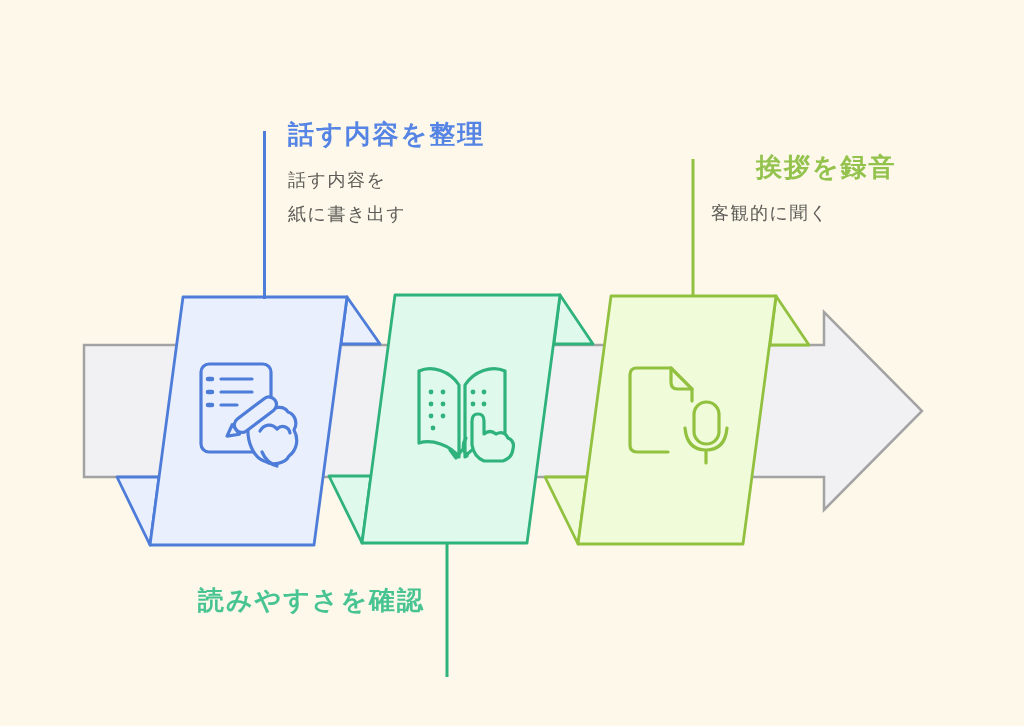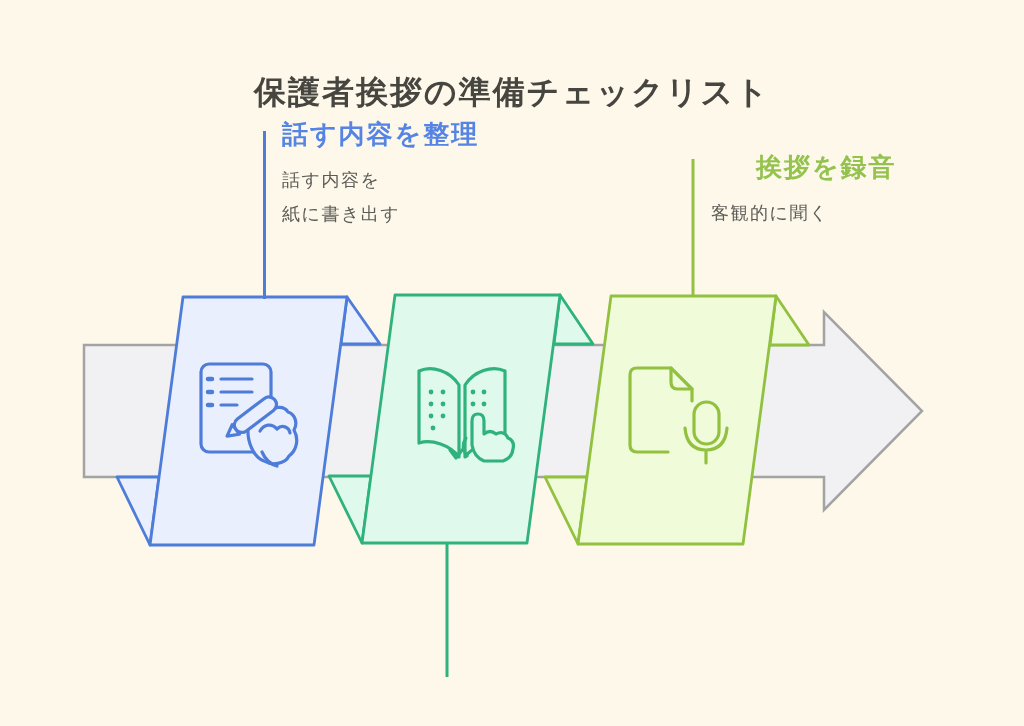--- a/index.html
+++ b/index.html
@@ -31,33 +31,32 @@
   .ic-teal-dot { fill:var(--teal-accent,#2fb27c); }
   .ic-lime { stroke:var(--lime-accent,#92c140); stroke-width:3.2; fill:none; stroke-linecap:round; stroke-linejoin:round; }
   .ic-lime-mask { stroke:var(--lime-accent,#92c140); stroke-width:3.2; fill:var(--lime-fill,#f0fbda); stroke-linecap:round; stroke-linejoin:round; }
   .ic-blue-bold { stroke:var(--blue-accent,#4e7cd9); stroke-width:4.5; stroke-linecap:round; }
 
   
   .label { position:absolute; }
   .label h2 { margin:0; font-size:26px; font-weight:700; letter-spacing:2px; line-height:30px; }
   .label p { margin:14px 0 0 0; font-size:18px; font-weight:400; letter-spacing:1.5px;
              line-height:34px; color:var(--body-text,#5c5b57); white-space:pre-line; }
-  .label-organize { left:282px; top:119px; }
+  .label-organize { left:288px; top:119px; }
   .label-organize h2 { color:var(--blue-heading,#5584e4); }
   .label-record { left:711px; top:152px; }
   .label-record h2 { color:var(--lime-heading,#93c24d);margin-left:45px; }
   .label-readability { right:599px; top:585px; text-align:right; }
   .label-readability h2 { color:var(--teal-heading,#48c493); }
 </style>
 </head>
 <body>
 
 <div class="stage">
 
-  <h1 class="title">保護者挨拶の準備チェックリスト</h1>
 
   <svg class="diagram-svg" width="1024" height="726" viewBox="0 0 1024 726">
 
     <path class="arrow-shape" d="M84,345 H824 V312 L922,411 L824,510 V477 H84 Z"></path>
 
     <g>
       <path class="p-blue" d="M347,297 L380,344 L341,344 Z"></path>
       <path class="p-blue" d="M150,545 L117,477 L159,477 Z"></path>
       <path class="p-teal" d="M560,295 L593,344 L554,344 Z"></path>
       <path class="p-teal" d="M362,543 L329,476 L371,476 Z"></path>
@@ -124,15 +123,16 @@
     <p>話す内容を
 紙に書き出す</p>
   </div>
 
   <div class="label label-record">
     <h2>挨拶を録音</h2>
     <p>客観的に聞く</p>
   </div>
 
   <div class="label label-readability">
+    <h2>読みやすさを確認</h2>
   </div>
 
 </div>
 
 </body></html>

